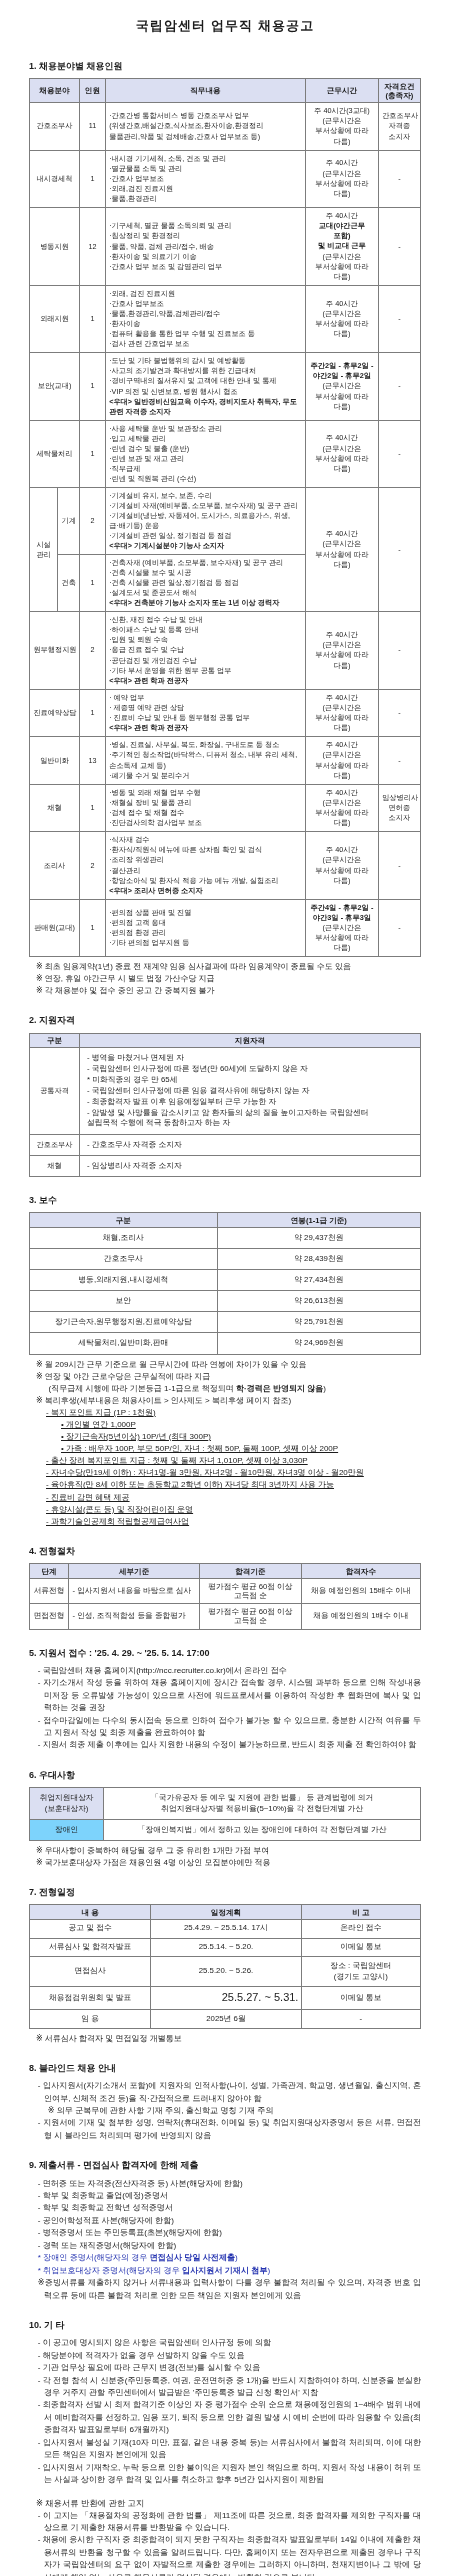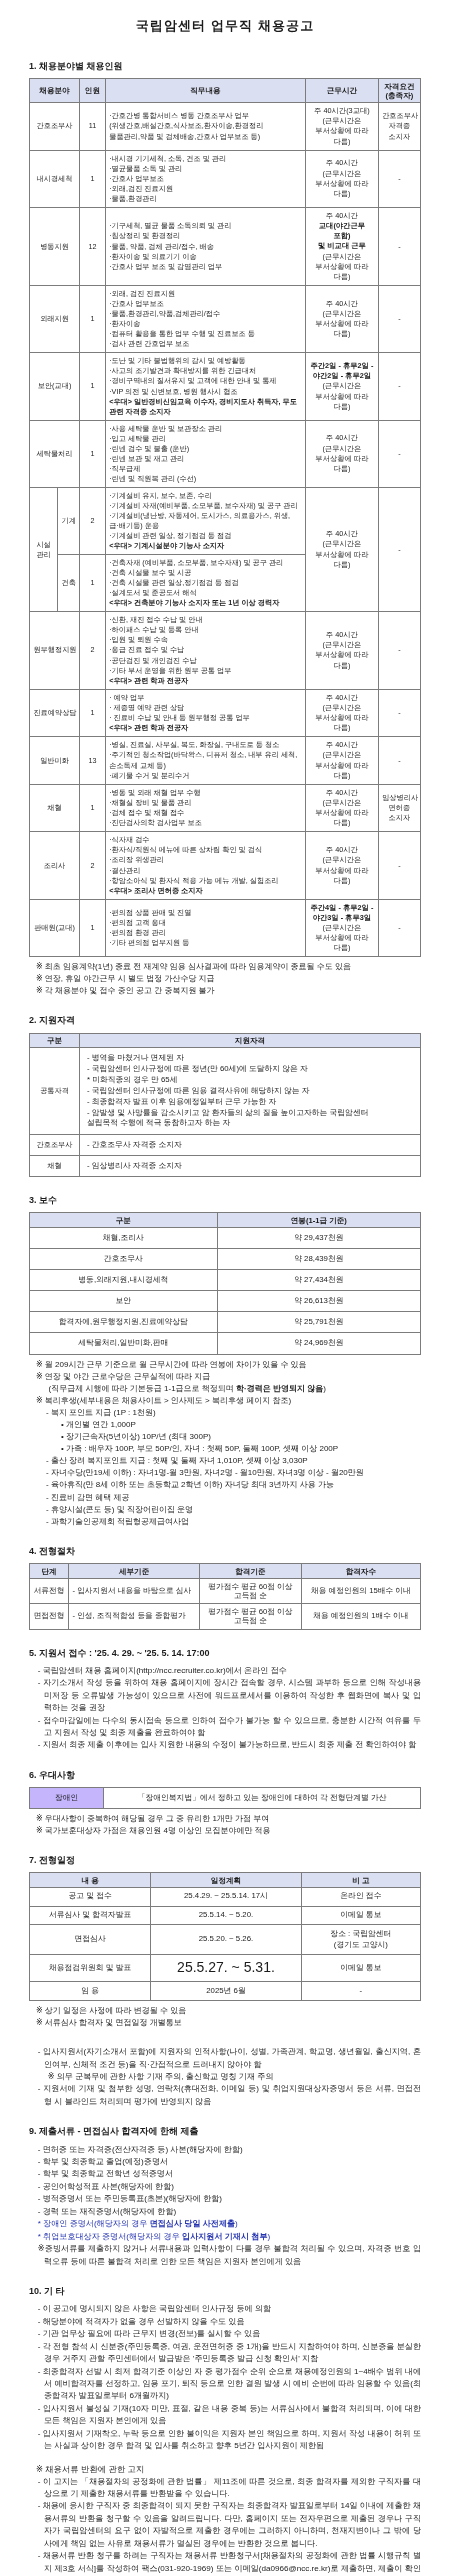--- a/index.html
+++ b/index.html
@@ -13,21 +13,21 @@
   th{background:#dbdff2;font-size:7.6px;font-weight:bold;padding:2.3px 1.1px;line-height:1.2;}
   td{font-size:7.2px;line-height:1.4;padding:2.9px 3.4px;vertical-align:middle;word-break:keep-all;}
   .ctr{text-align:center;}
   .pre{white-space:pre-line;}
   .bold{font-weight:bold;}
   .duty{text-align:left;}
   .hours{font-size:7.3px;}
   .notes{margin-top:4px;}
   .note{font-size:8px;line-height:1.5;padding-left:6.9px;}
   .note.ind{padding-left:19.5px;}
-  .ben{font-size:8px;line-height:1.52;padding-left:17px;}
+  .ben{font-size:8px;line-height:1.52;padding-left:17px;text-decoration:underline;}
   .ben[data-lv="2"]{padding-left:32px;}
   .li{font-size:8.1px;line-height:1.54;padding-left:15px;text-indent:-6.3px;text-align:justify;}
   .li8[data-lv="s"]{padding-left:25px;}
   .blue{color:#2433b0;}
   .t2col1{width:12.8%;} 
   .gap-sm{margin-top:10.3px;}
 </style>
 </head>
 <body>
 
@@ -413,21 +413,21 @@
             <td class="ctr" style="font-size:7.8px;padding:4.6px 2.3px;">병동,외래지원,내시경세척</td>
             <td class="ctr" style="font-size:7.8px;padding:4.6px 2.3px;">약 27,434천원</td>
           </tr>
 
           <tr>
             <td class="ctr" style="font-size:7.8px;padding:4.6px 2.3px;">보안</td>
             <td class="ctr" style="font-size:7.8px;padding:4.6px 2.3px;">약 26,613천원</td>
           </tr>
 
           <tr>
-            <td class="ctr" style="font-size:7.8px;padding:4.6px 2.3px;">합격자에,원무행정지원,진료예약상담</td>
+            <td class="ctr" style="font-size:7.8px;padding:4.6px 2.3px;">장기근속자,원무행정지원,진료예약상담</td>
             <td class="ctr" style="font-size:7.8px;padding:4.6px 2.3px;text-align:center;">약 25,791천원</td>
           </tr>
 
           <tr>
             <td class="ctr" style="font-size:7.8px;padding:4.6px 2.3px;">세탁물처리,일반미화,판매</td>
             <td class="ctr" style="font-size:7.8px;padding:4.6px 2.3px;margin-top:36px;">약 24,969천원</td>
           </tr>
         </tbody>
     </table>
     <div class="notes">
@@ -502,23 +502,29 @@
 
   <div class="sec">
     <div class="sec-h">6. 우대사항</div>
     <table>
       <colgroup>
           <col style="width:19%">
           <col style="width:81%">
         </colgroup>
       <tbody>
 
-
-          <tr>
-            <td class="ctr pre" style="background:#c4b5fd;font-size:7.7px;">장애인</td>
+          <tr>
+            <td class="ctr pre" style="background:#dbdff2;font-size:7.7px;">취업지원대상자
+(보훈대상자)</td>
+            <td class="ctr pre" style="font-size:7.8px;padding:4.6px 3.4px;">「국가유공자 등 예우 및 지원에 관한 법률」 등 관계법령에 의거
+취업지원대상자별 적용비율(5~10%)을 각 전형단계별 가산</td>
+          </tr>
+
+          <tr>
+            <td class="ctr pre" style="background:#7dd3fc;font-size:7.7px;">장애인</td>
             <td class="ctr pre" style="font-size:7.8px;padding:4.6px 3.4px;">「장애인복지법」에서 정하고 있는 장애인에 대하여 각 전형단계별 가산</td>
           </tr>
         </tbody>
     </table>
     <div class="notes">
 
     <div class="note">※ 우대사항이 중복하여 해당될 경우 그 중 유리한 1개만 가점 부여</div>
         <div class="note">※ 국가보훈대상자 가점은 채용인원 4명 이상인 모집분야에만 적용</div>
       </div>
   </div>
@@ -554,39 +560,39 @@
 
           <tr>
             <td class="ctr" style="font-size:7.8px;padding:3.4px 2.3px;">면접심사</td>
             <td class="ctr" style="font-size:7.8px;padding:3.4px 2.3px;">25.5.20. ~ 5.26.</td>
             <td class="ctr pre" style="font-size:7.8px;padding:3.4px 2.3px;">장소 : 국립암센터
 (경기도 고양시)</td>
           </tr>
 
           <tr>
             <td class="ctr" style="font-size:7.8px;padding:3.4px 2.3px;">채용점검위원회 및 발표</td>
-            <td class="ctr" style="font-size:14px;padding:3.4px 2.3px;">25.5.27. ~ 5.31.</td>
+            <td class="ctr" style="font-size:11px;padding:3.4px 2.3px;text-align:right;">25.5.27. ~ 5.31.</td>
             <td class="ctr pre" style="font-size:7.8px;padding:3.4px 2.3px;">이메일 통보</td>
           </tr>
 
           <tr>
             <td class="ctr" style="font-size:7.8px;padding:3.4px 2.3px;">임 용</td>
             <td class="ctr" style="font-size:7.8px;padding:3.4px 2.3px;">2025년 6월</td>
             <td class="ctr pre" style="font-size:7.8px;padding:3.4px 2.3px;">-</td>
           </tr>
         </tbody>
     </table>
     <div class="notes">
 
-    <div class="note">※ 상기 일정은 사정에 따라 변경될 수 있음</div>
         <div class="note">※ 서류심사 합격자 및 면접일정 개별통보</div>
       </div>
   </div>
 
   <div class="sec">
+    <div class="sec-h">8. 블라인드 채용 안내</div>
     <div>
 
     <div class="li li8" data-lv="d">- 입사지원서(자기소개서 포함)에 지원자의 인적사항(나이, 성별, 가족관계, 학교명, 생년월일, 출신지역, 혼인여부, 신체적 조건 등)을 직·간접적으로 드러내지 않아야 함</div>
         <div class="li li8" data-lv="s">※ 의무 군복무에 관한 사항 기재 주의, 출신학교 명칭 기재 주의</div>
         <div class="li li8" data-lv="d">- 지원서에 기재 및 첨부한 성명, 연락처(휴대전화, 이메일 등) 및 취업지원대상자증명서 등은 서류, 면접전형 시 블라인드 처리되며 평가에 반영되지 않음</div>
       </div>
   </div>
 
   <div class="sec">
     <div class="sec-h">9. 제출서류 - 면접심사 합격자에 한해 제출</div>

